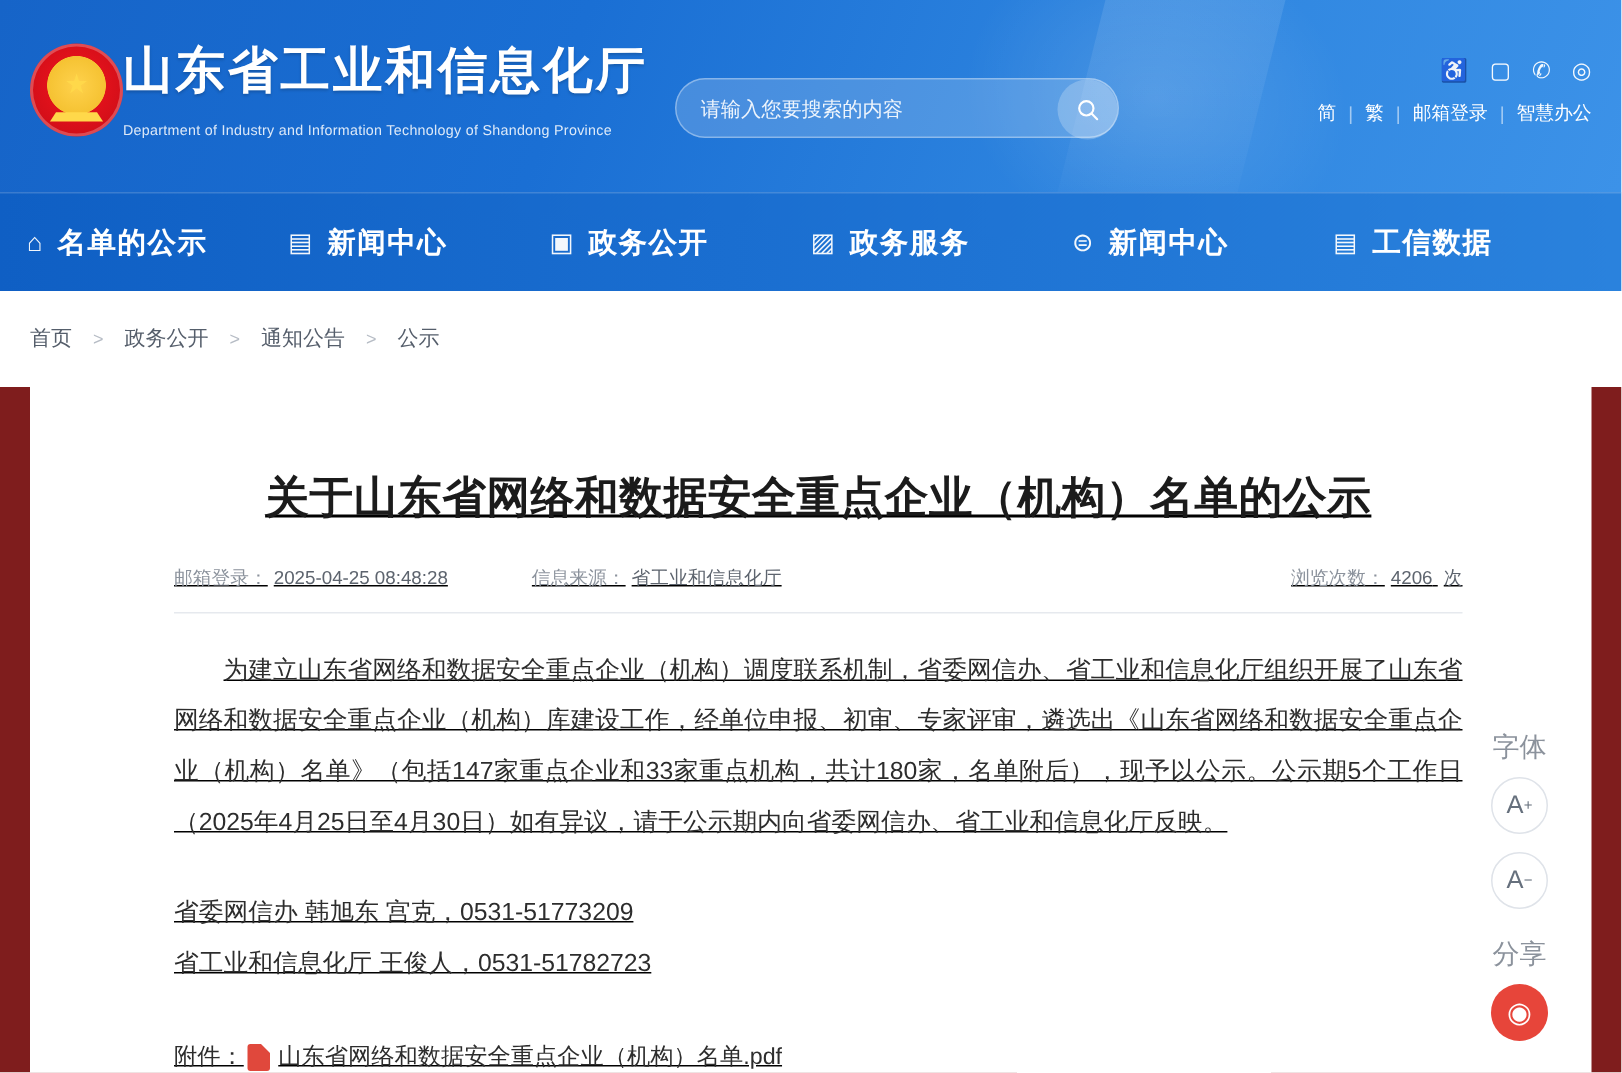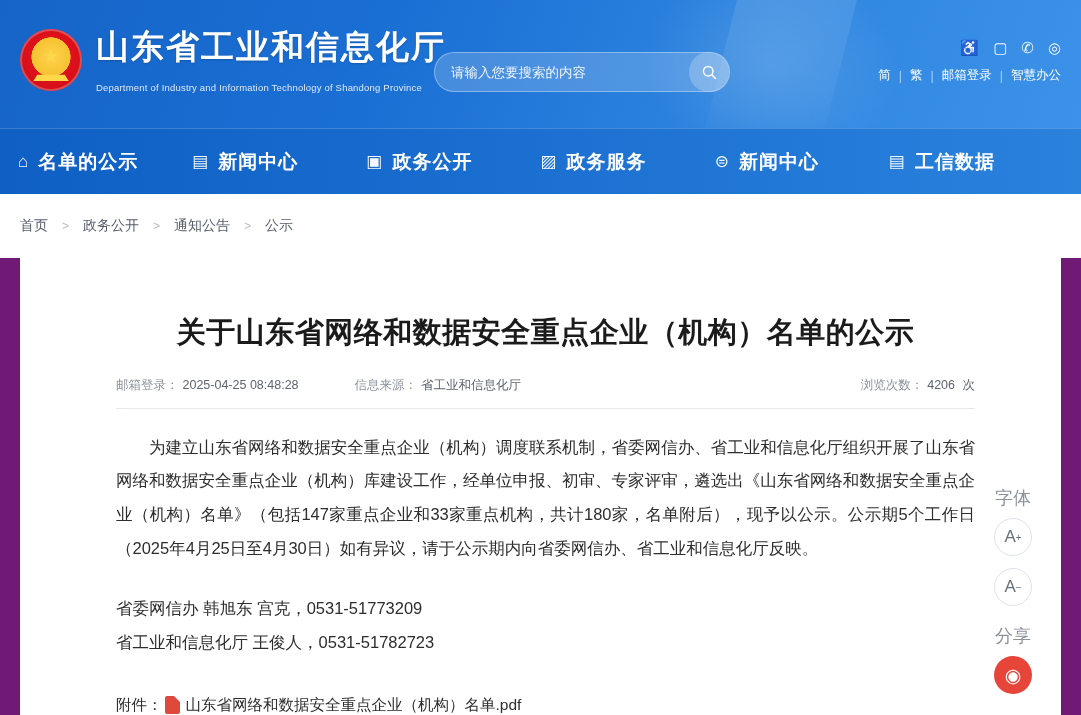--- a/index.html
+++ b/index.html
@@ -33,21 +33,20 @@
     width: 120px; height: 128px;
     background: linear-gradient(180deg, rgba(255,255,255,0.10), rgba(255,255,255,0.02));
     transform: skewX(-14deg);
   }
 
   .brand {
     position: absolute;
     left: 20px; top: 28px;
     display: flex;
     align-items: center;
-    gap: 14px;
     z-index: 4;
   }
   .emblem {
     width: 62px; height: 62px;
     border-radius: 50%;
     background: radial-gradient(circle at 50% 45%, #ffd24d 0%, #f5c232 42%, #e0111b 43%, #c40c16 100%);
     position: relative;
     box-shadow: 0 0 0 2px rgba(255,255,255,0.25) inset;
     flex: 0 0 auto;
   }
@@ -77,27 +76,26 @@
   }
   .brand-text .en {
     color: rgba(255,255,255,0.85);
     font-size: 9.5px;
     letter-spacing: 0.2px;
     margin-top: 16px;
   }
 
   .search-box {
     position: absolute;
-    left: 434px; top: 52px;
+    left: 450px; top: 52px;
     width: 296px; height: 40px;
     background: rgba(255,255,255,0.18);
     border: 1px solid rgba(255,255,255,0.35);
     border-radius: 20px;
     display: flex;
-    align-items: center;
     z-index: 4;
   }
   .search-box input {
     flex: 1;
     border: 0;
     outline: 0;
     background: transparent;
     color: #ffffff;
     font-size: 13.5px;
     padding: 0 16px;
@@ -180,23 +178,24 @@
     font-size: 14px;
     color: #555e6b;
     background: #ffffff;
   }
   .crumb a { color: #555e6b; text-decoration: none; cursor: pointer; }
   .crumb .arrow { color: #b6bcc5; font-size: 12px; }
 
   
   .page-body {
     position: relative;
-    background: #701a75;
+    background: #7f1d1d;
     height: 457px;
     padding: 0 20px;
+    text-decoration: underline;
   }
   .card {
     background: #ffffff;
     width: 1041px;
     min-height: 457px;
     padding: 44px 86px 0 96px;
   }
   .title {
     font-size: 29px;
     font-weight: bold;

